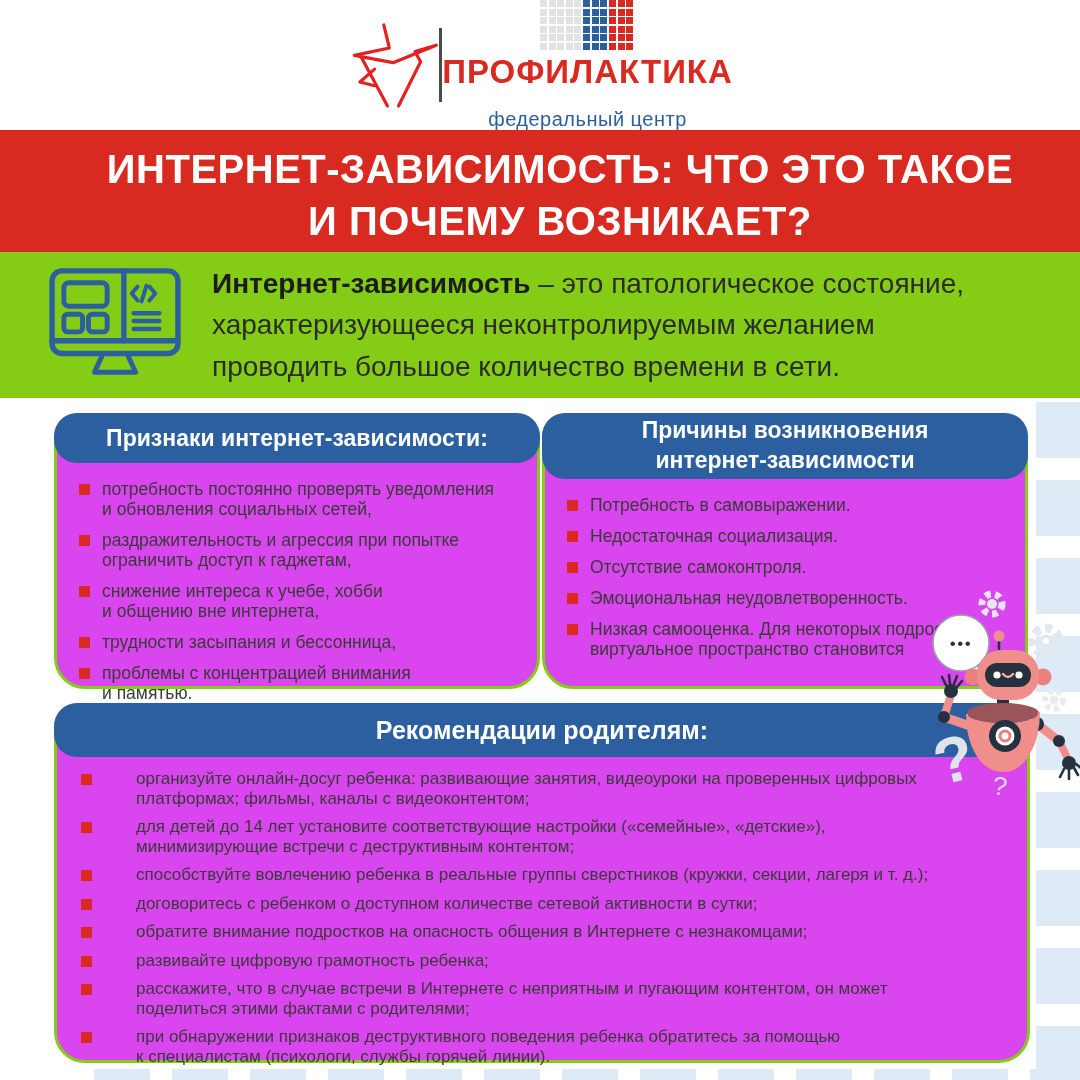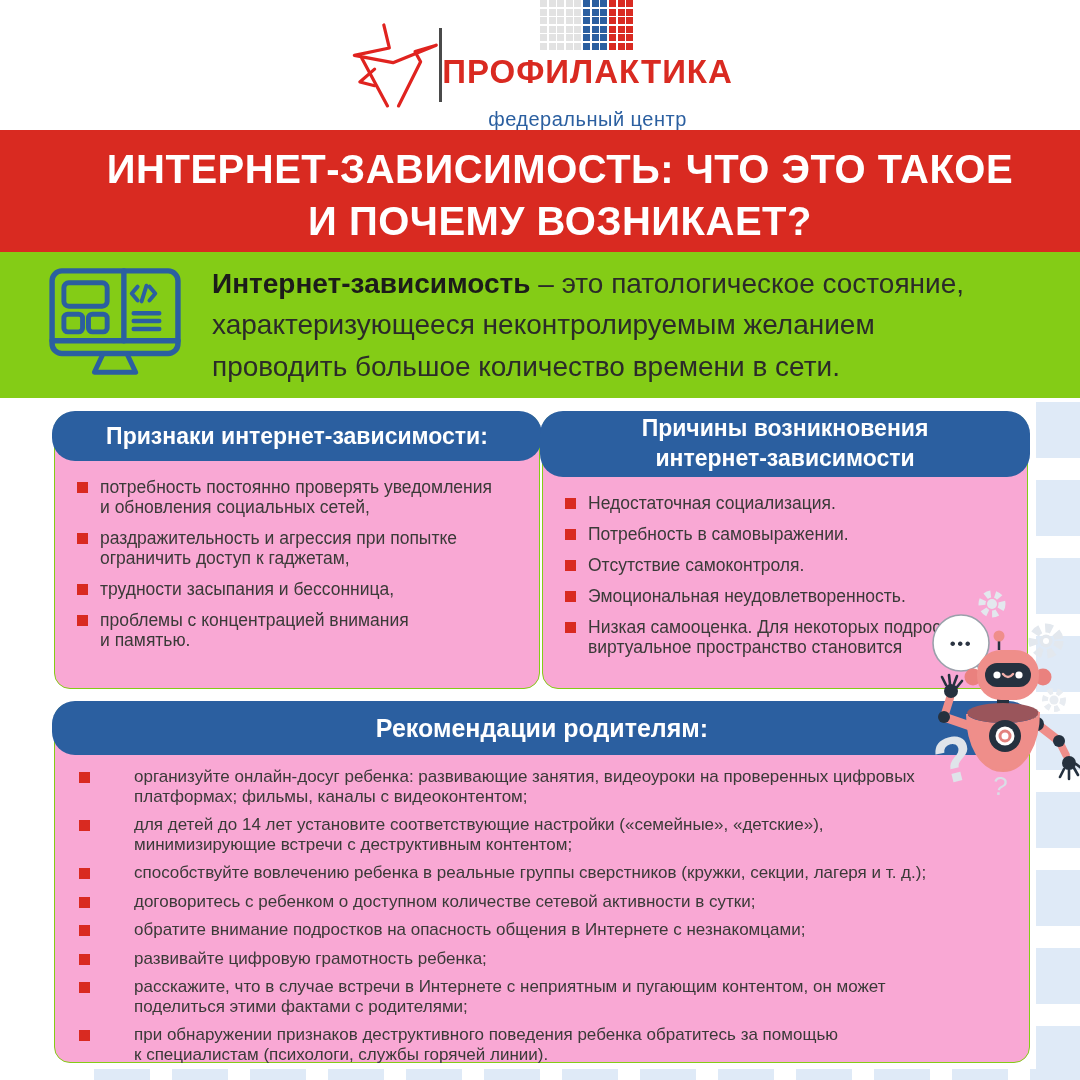--- a/index.html
+++ b/index.html
@@ -30,21 +30,21 @@
   .banner{position:absolute;top:130px;left:0;width:100%;height:130px;background:#d92a21;
     display:flex;align-items:center;justify-content:center;padding-left:20px;}
   .banner-title{color:#fff;font-weight:bold;font-size:40px;line-height:1.3;text-align:center;
     white-space:pre-line;letter-spacing:.5px;}
   
   .definition{position:absolute;top:252px;left:0;width:100%;height:146px;background:#84cc16;
     display:flex;align-items:center;box-sizing:border-box;padding-left:46px;gap:26px;}
   .definition-text{font-size:28px;line-height:1.48;color:#2b2b29;white-space:pre-line;}
   .definition-term{font-weight:bold;color:#1c1c1a;}
   
-  .card{position:absolute;background:#f9a8d4;border:1px solid #84cc16;border-radius:16px;
+  .card{position:absolute;background:#d946ef;border:3px solid #84cc16;border-radius:31px;
     box-sizing:border-box;}
   .card-signs{left:54px;top:413px;width:486px;height:276px;}
   .card-causes{left:542px;top:413px;width:486px;height:276px;}
   .card-reco{left:54px;top:703px;width:976px;height:360px;}
   .card-header{background:#2b5fa0;border-radius:23px;margin:-3px -3px 0 -3px;
     display:flex;align-items:center;justify-content:center;color:#fff;font-weight:bold;
     text-align:center;}
   .card-signs .card-header{height:50px;font-size:23px;}
   .card-causes .card-header{height:66px;font-size:23px;line-height:1.3;white-space:pre-line;}
   .card-reco .card-header{height:54px;font-size:25px;}
@@ -118,41 +118,46 @@
           <span class="bitem-text">потребность постоянно проверять уведомления
 и обновления социальных сетей,</span>
         </li>
       <li class="bitem">
           <span class="bullet"></span>
           <span class="bitem-text">раздражительность и агрессия при попытке
 ограничить доступ к гаджетам,</span>
         </li>
       <li class="bitem">
           <span class="bullet"></span>
+          <span class="bitem-text">снижение интереса к учебе, хобби
+и общению вне интернета,</span>
+        </li>
+      <li class="bitem">
+          <span class="bullet"></span>
           <span class="bitem-text">трудности засыпания и бессонница,</span>
         </li>
       <li class="bitem">
           <span class="bullet"></span>
           <span class="bitem-text">проблемы с концентрацией внимания
 и памятью.</span>
         </li>
     </ul>
   </div>
 
   <div class="card card-causes">
     <div class="card-header">Причины возникновения
 интернет-зависимости</div>
     <ul class="blist">
       <li class="bitem">
           <span class="bullet"></span>
+          <span class="bitem-text">Потребность в самовыражении.</span>
+        </li>
+      <li class="bitem">
+          <span class="bullet"></span>
           <span class="bitem-text">Недостаточная социализация.</span>
-        </li>
-      <li class="bitem">
-          <span class="bullet"></span>
-          <span class="bitem-text">Потребность в самовыражении.</span>
         </li>
       <li class="bitem">
           <span class="bullet"></span>
           <span class="bitem-text">Отсутствие самоконтроля.</span>
         </li>
       <li class="bitem">
           <span class="bullet"></span>
           <span class="bitem-text">Эмоциональная неудовлетворенность.</span>
         </li>
       <li class="bitem">

